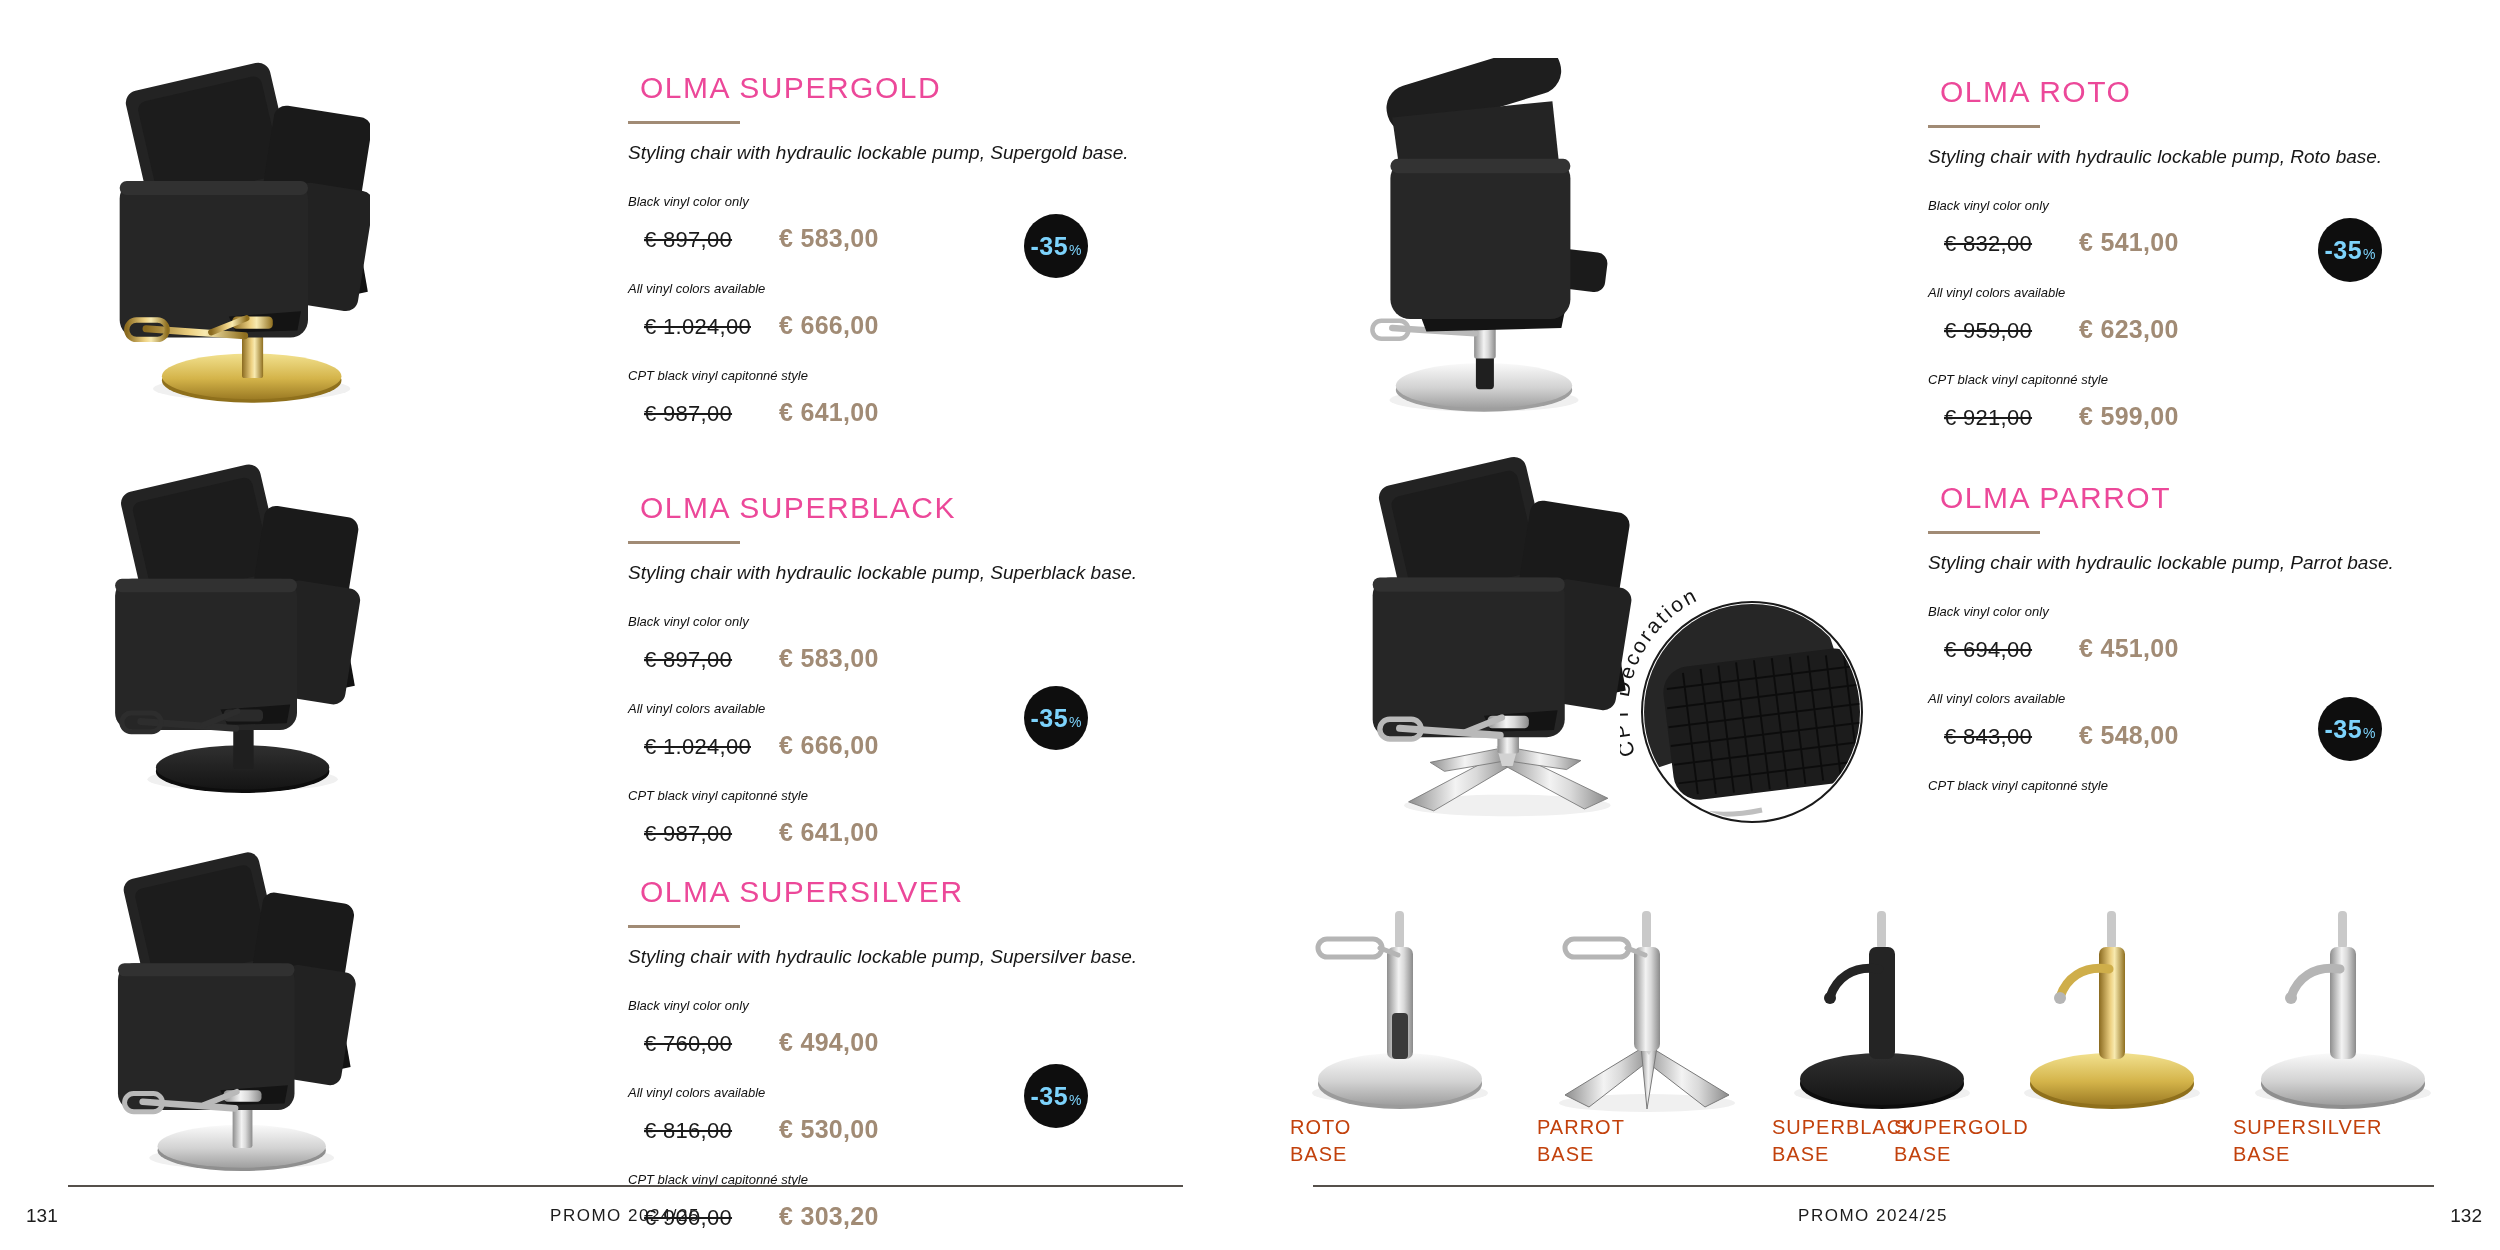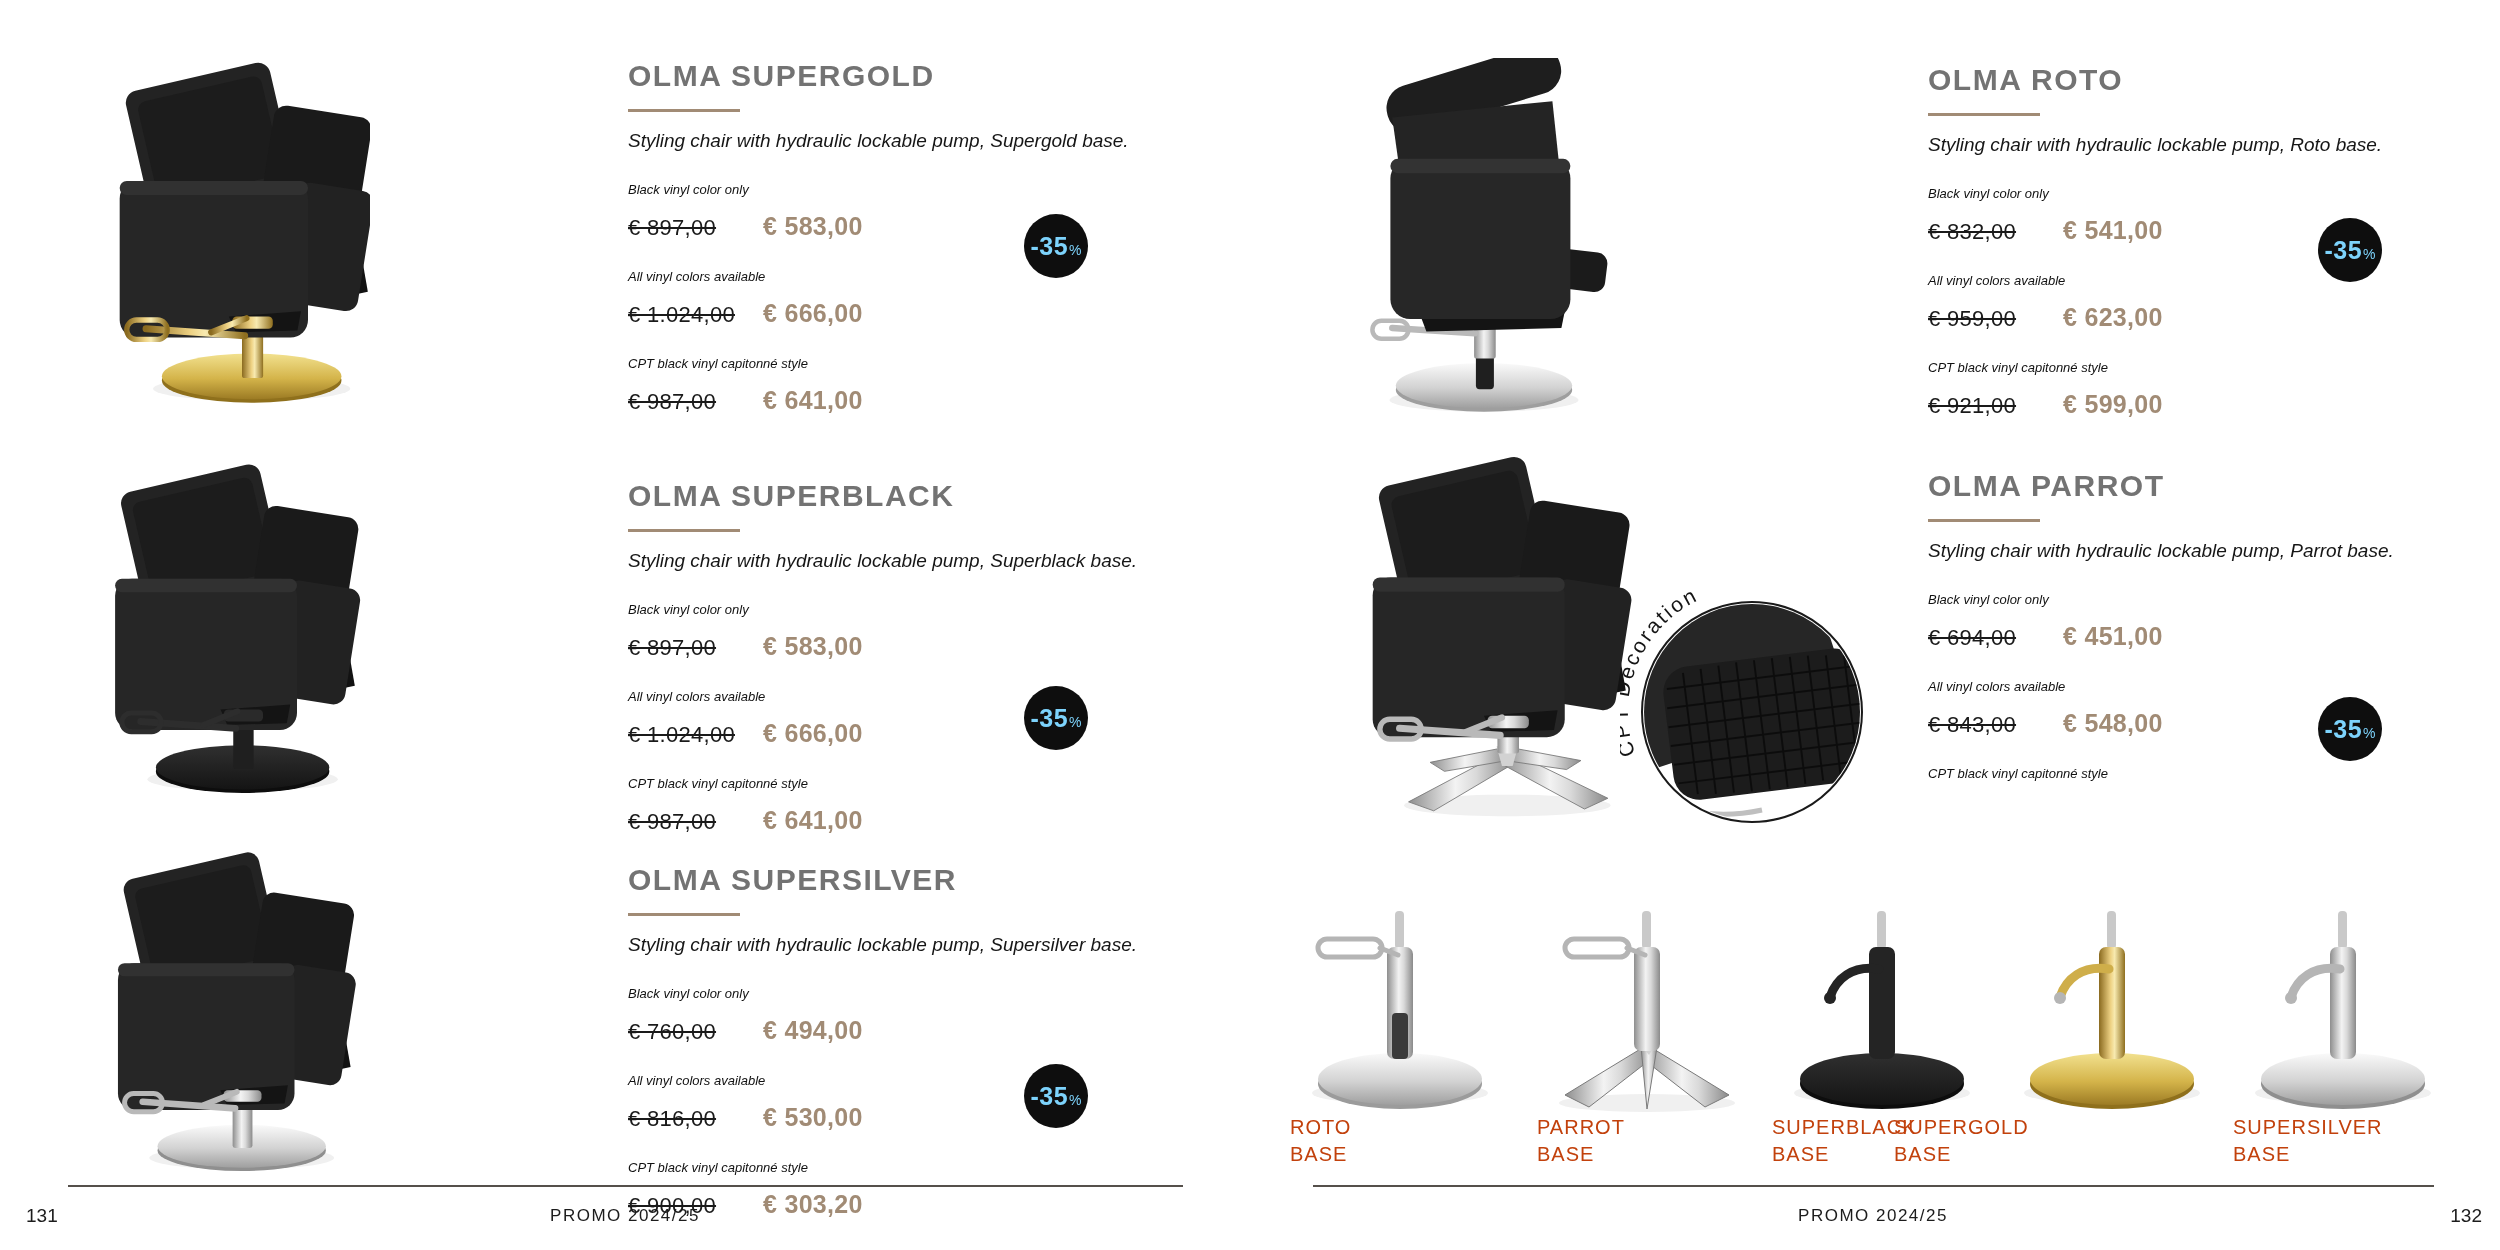--- a/index.html
+++ b/index.html
@@ -3,30 +3,30 @@
 <meta charset="utf-8">
 <style>
   html,body{margin:0;padding:0;background:#ffffff;}
   .canvas{
     position:relative;width:2500px;height:1250px;background:#ffffff;overflow:hidden;
     font-family:"Liberation Sans",sans-serif;color:#1a1a1a;
   }
   
   .product{position:absolute;width:560px;}
   .product .title{
-    margin:0;font-size:30px;font-weight:700;letter-spacing:1.5px;
-    color:#737373;line-height:36px;
+    margin:12px;font-size:30px;font-weight:400;letter-spacing:1.5px;
+    color:#ec4899;line-height:36px;
   }
   .product .rule{width:112px;height:3px;background:#a18b75;margin-top:15px;}
   .product .desc{margin:16px 0 0;font-size:19px;line-height:26px;color:#161616;font-style:italic;}
   .product .variant{margin:24px 0 0;font-size:13px;font-style:italic;color:#111;line-height:24px;}
   .pricerow{display:flex;align-items:baseline;margin:10px 0 0;}
   .pricerow .old{
     width:135px;font-size:22px;color:#1a1a1a;text-decoration:line-through;
-    text-decoration-thickness:2px;letter-spacing:.3px;
+    text-decoration-thickness:2px;letter-spacing:.3px;margin-left:16px;
   }
   .pricerow .new{font-size:25px;font-weight:700;color:#a18b75;letter-spacing:.3px;}
   
   .badge{
     position:absolute;width:64px;height:64px;border-radius:50%;background:#0e0e0e;
     display:flex;align-items:center;justify-content:center;color:#7dd3fc;
   }
   .badge .val{font-size:25px;font-weight:700;letter-spacing:.5px;}
   .badge .unit{font-size:14px;transform:translateY(4px);margin-left:1px;}
   

